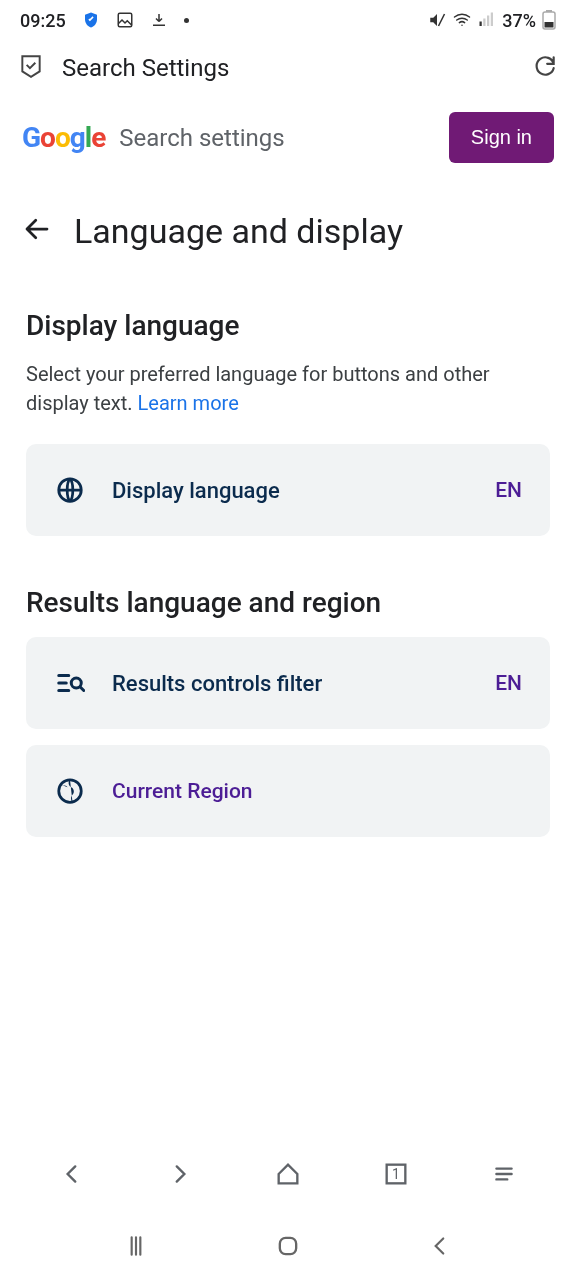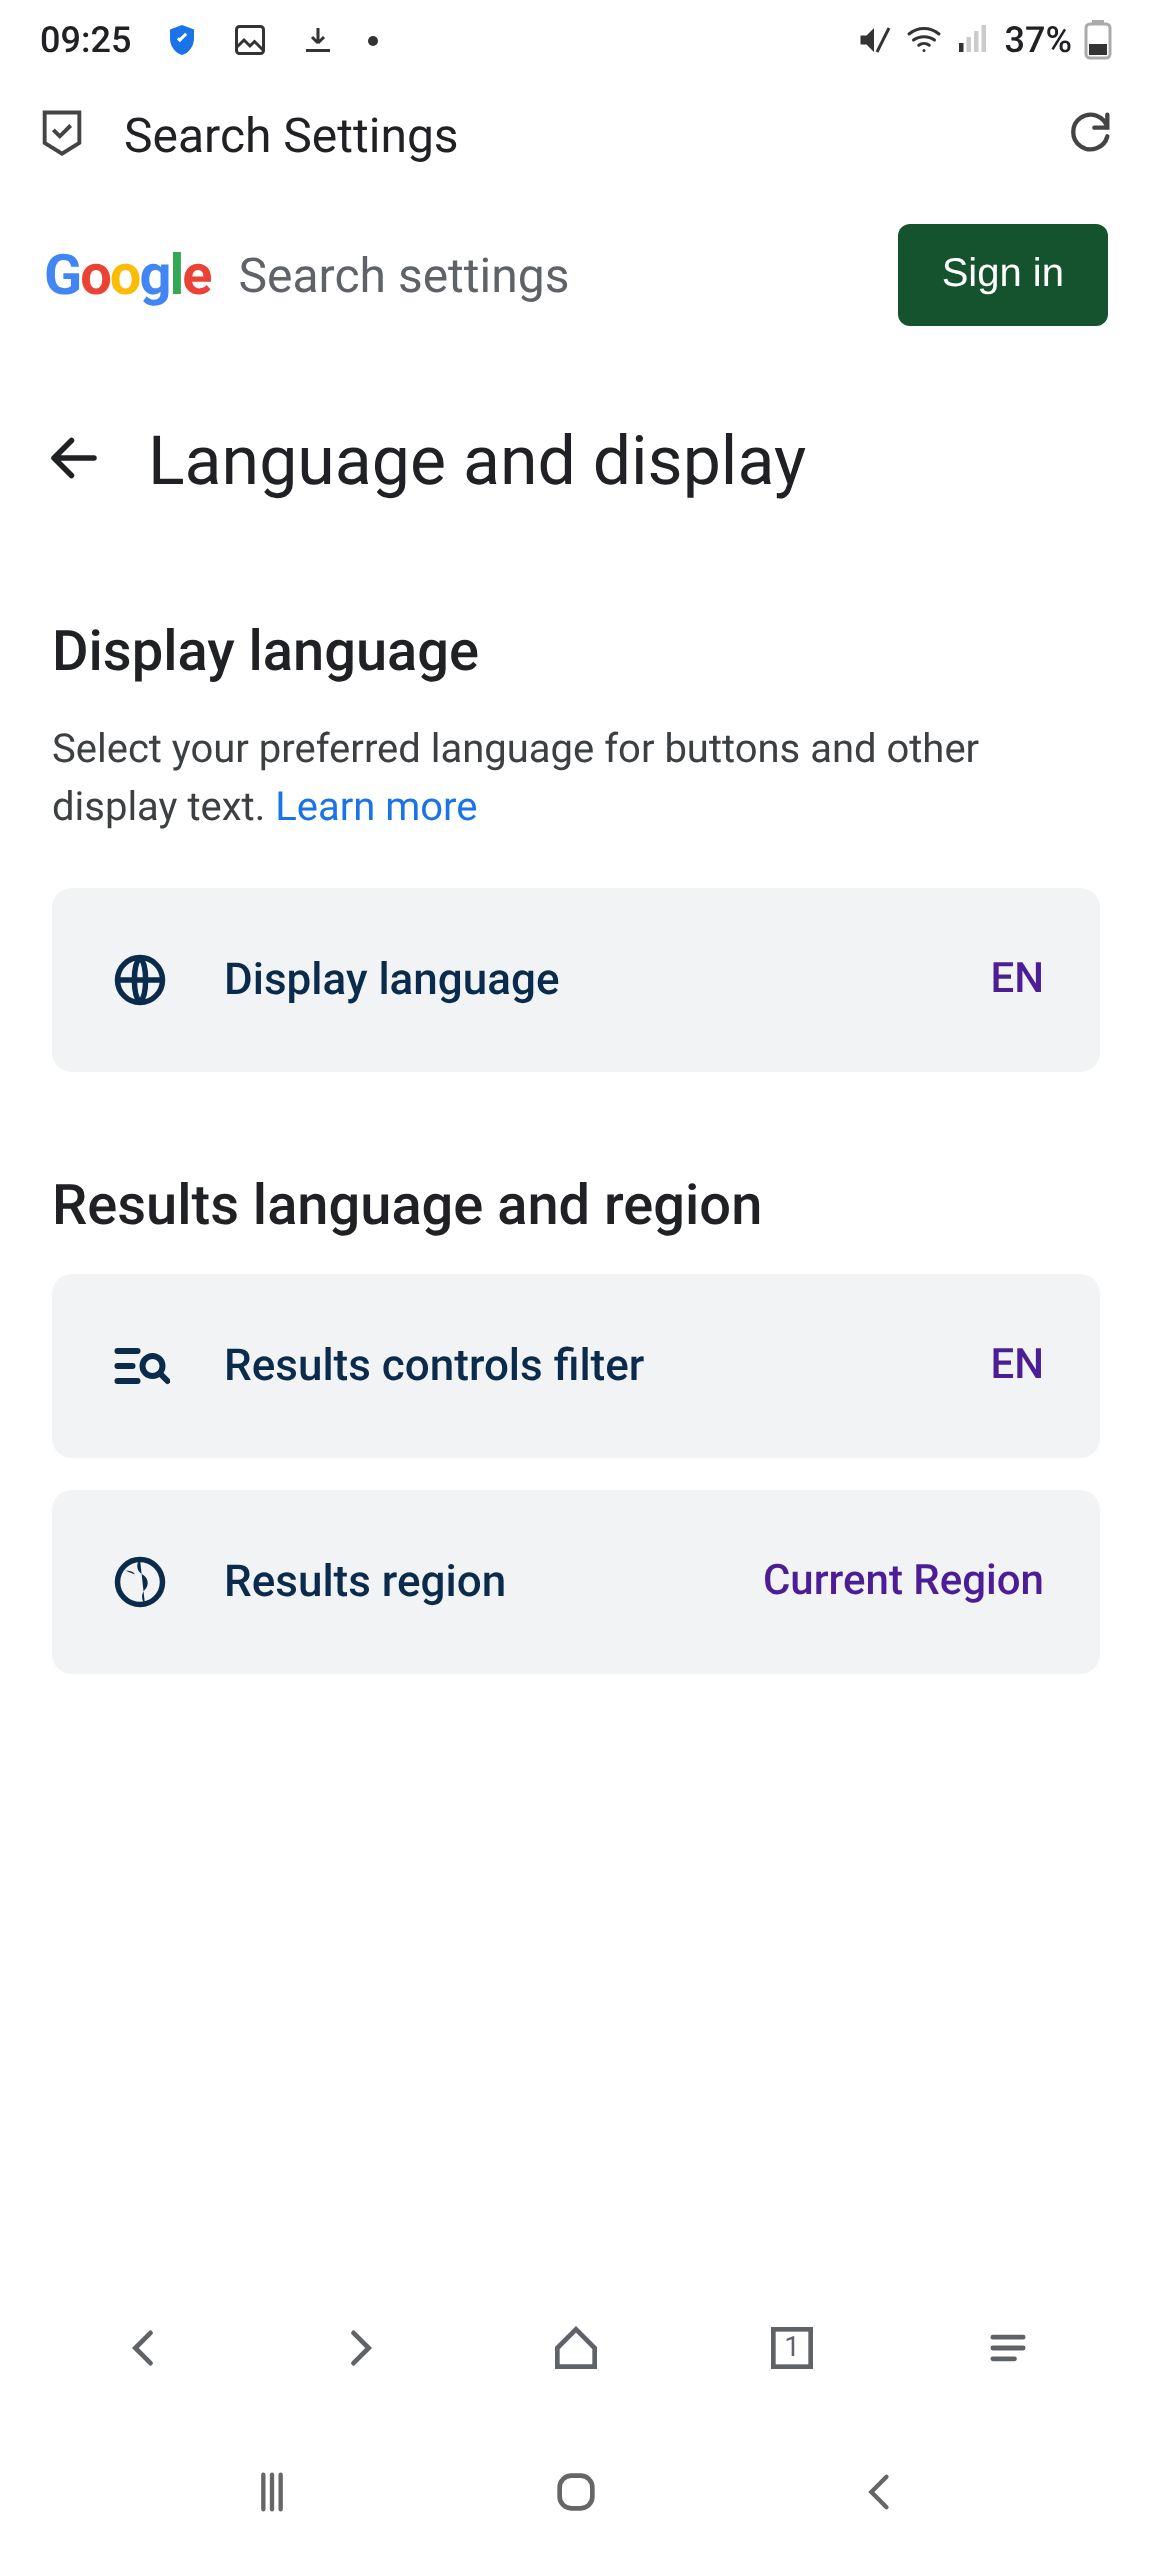--- a/index.html
+++ b/index.html
@@ -12,21 +12,21 @@
   .app-header .title { font-size: 24px; flex: 1; font-weight: 400; color: #202124; }
   .google-bar { display: flex; align-items: center; padding: 16px 22px 8px 22px; gap: 14px; }
   .google-logo { font-size: 28px; font-weight: 700; letter-spacing: -1px; }
   .google-logo .g1 { color: #4285F4; }
   .google-logo .g2 { color: #EA4335; }
   .google-logo .g3 { color: #FBBC05; }
   .google-logo .g4 { color: #4285F4; }
   .google-logo .g5 { color: #34A853; }
   .google-logo .g6 { color: #EA4335; }
   .google-sub { font-size: 24px; color: #5f6368; flex: 1; }
-  .signin-btn { background: #14532d; color: #fff; border: none; border-radius: 6px; padding: 14px 22px; font-size: 20px; font-weight: 500; }
+  .signin-btn { background: #701a75; color: #fff; border: none; border-radius: 6px; padding: 14px 22px; font-size: 20px; font-weight: 500; }
   .page-title-row { display: flex; align-items: center; gap: 22px; padding: 40px 22px 30px 22px; }
   .page-title { font-size: 34px; font-weight: 400; color: #202124; }
   .content { padding: 0 26px; }
   .section-title { font-size: 28px; font-weight: 500; color: #202124; margin-top: 28px; margin-bottom: 18px; }
   .section-desc { font-size: 20px; color: #3c4043; line-height: 1.45; margin-bottom: 26px; }
   .learn-link { color: #1a73e8; text-decoration: none; }
   .card { background: #f1f3f4; border-radius: 10px; display: flex; align-items: center; padding: 30px 28px; gap: 26px; margin-bottom: 16px; }
   .card .label { flex: 1; font-size: 22px; font-weight: 500; color: #0b2b4d; }
   .card .value { font-size: 21px; font-weight: 500; color: #4c1d95; }
   .card-icon { width: 32px; height: 32px; display: flex; align-items: center; justify-content: center; }
@@ -152,21 +152,20 @@
     <span class="label">Results controls filter</span>
     <span class="value">EN</span>
   </div>
   <div class="card">
     <span class="card-icon">
       <svg width="30" height="30" viewBox="0 0 24 24">
           <circle cx="12" cy="12" r="9" fill="none" stroke="#0b2b4d" stroke-width="2.2"></circle>
           <path d="M12 3c-2 2-1 5 1 6s3 4 1 6-1 5 0 6M5 7c2 1 4 0 5 2" fill="#0b2b4d"></path>
         </svg>
     </span>
-    <span class="label">Results region</span>
     <span class="value">Current Region</span>
   </div>
 
 </div>
 
 <div class="browser-nav">
   <span class="bn-btn">
     <svg width="26" height="26" viewBox="0 0 24 24">
         <path d="M15 5l-7 7 7 7" fill="none" stroke="#5f6368" stroke-width="2.2" stroke-linecap="round"></path>
       </svg>

